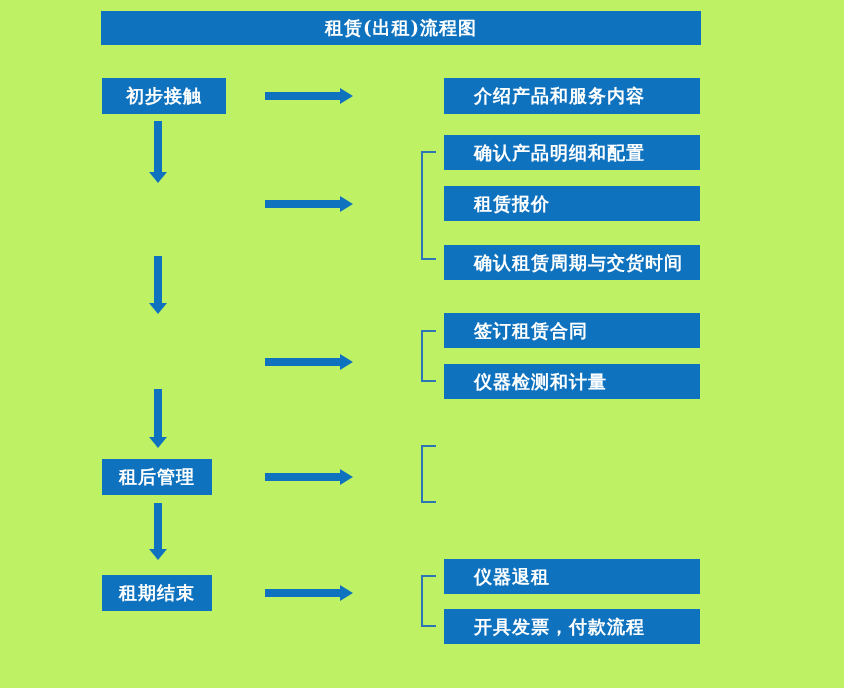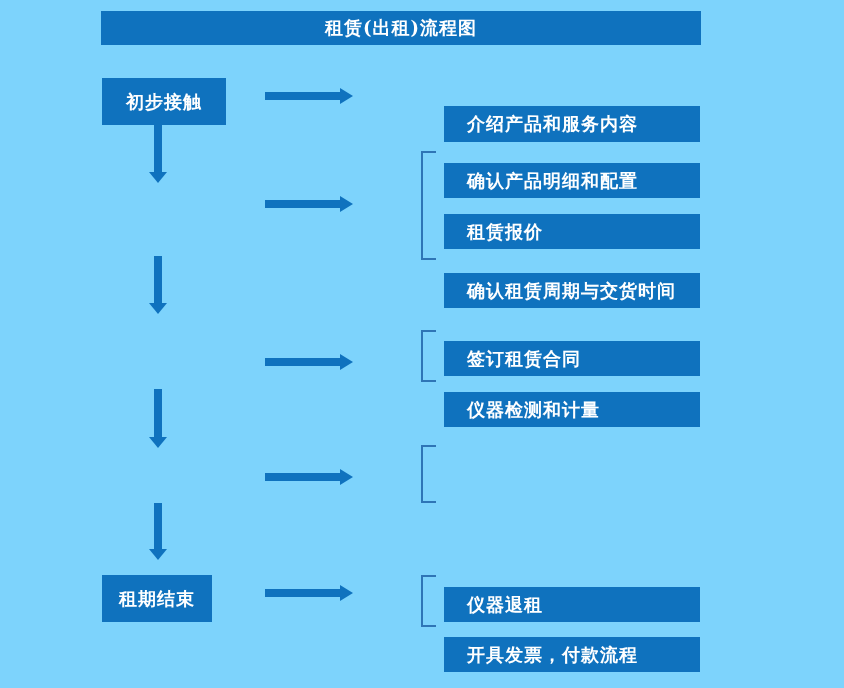--- a/index.html
+++ b/index.html
@@ -9,21 +9,21 @@
   }
   html, body {
     margin: 0;
     padding: 0;
     background: #FFFFFF;
   }
   .canvas {
     position: relative;
     width: 844px;
     height: 688px;
-    background: #7dd3fc;
+    background: #bef264;
     font-family: "DejaVu Serif", "Liberation Serif", serif;
     overflow: hidden;
     text-align: right;
   }
   .box {
     position: absolute;
     background: var(--blue);
     color: var(--text-on-blue);
     font-weight: bold;
     display: flex;
@@ -35,33 +35,32 @@
     left: 101px;
     top: 11px;
     width: 600px;
     height: 34px;
     font-size: 18px;
     justify-content: center;
   }
   .step {
     left: 102px;
     width: 124px;
-    height: 47px;
+    height: 36px;
     font-size: 18px;
     justify-content: center;
   }
   .step.narrow { width: 110px; }
   .detail {
     left: 444px;
     width: 256px;
     height: 35px;
     font-size: 18px;
     justify-content: flex-start;
-    padding-left: 23px;
-    margin-top: 28px;
+    padding-left: 30px;
   }
   
   .h-arrow {
     position: absolute;
     left: 265px;
     width: 88px;
     height: 16px;
   }
   .h-arrow .shaft {
     position: absolute;
@@ -116,20 +115,21 @@
   }
 </style>
 </head>
 <body>
 
 <div class="canvas">
 
   <div class="box title-bar">租赁(出租)流程图</div>
 
   <div class="box step" style="top:78px">初步接触</div>
+  <div class="box step narrow" style="top:459px">租后管理</div>
   <div class="box step narrow" style="top:575px">租期结束</div>
 
   <div class="v-arrow" style="top:121px;height:62px">
     <span class="shaft"></span>
     <span class="head"></span>
   </div>
   <div class="v-arrow" style="top:256px;height:58px">
     <span class="shaft"></span>
     <span class="head"></span>
   </div>

